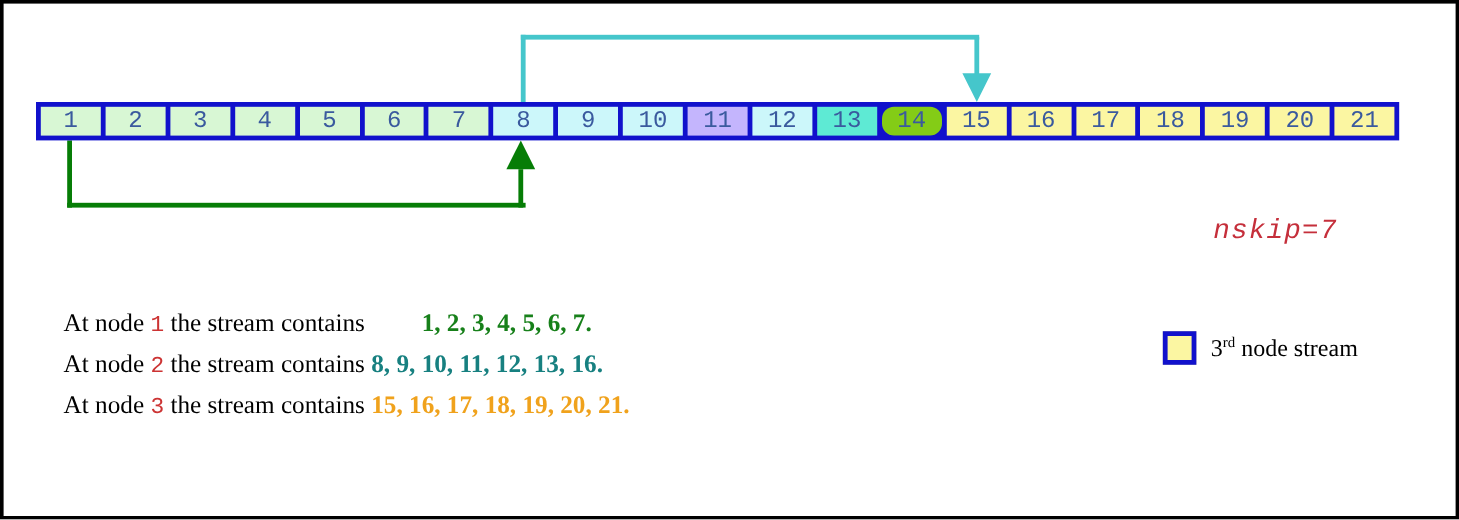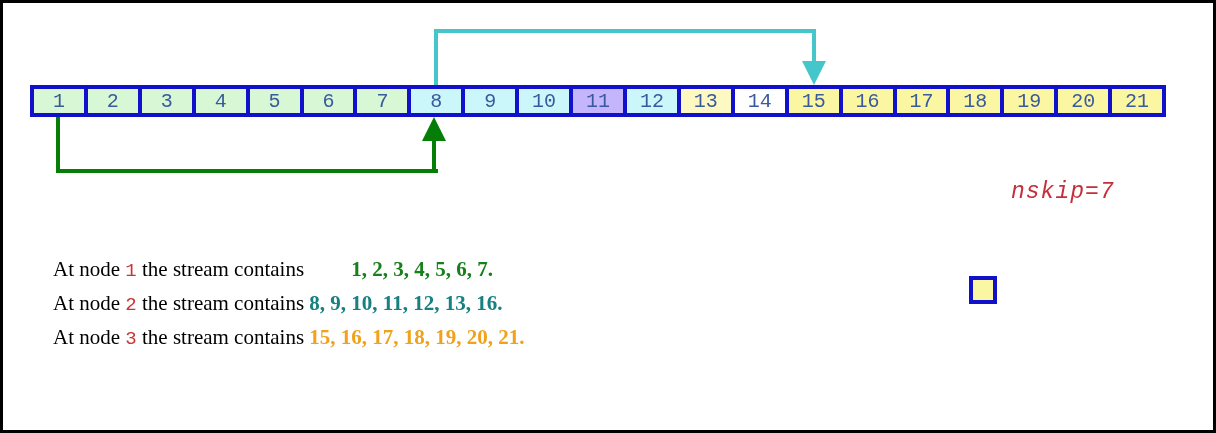--- a/index.html
+++ b/index.html
@@ -86,22 +86,22 @@
     <div class="cell" style="background-color: rgb(216, 247, 212);">3</div>
     <div class="cell" style="background-color: rgb(216, 247, 212);">4</div>
     <div class="cell" style="background-color: rgb(216, 247, 212);">5</div>
     <div class="cell" style="background-color: rgb(216, 247, 212);">6</div>
     <div class="cell" style="background-color: rgb(216, 247, 212);">7</div>
     <div class="cell" style="background-color: rgb(204, 247, 250);">8</div>
     <div class="cell" style="background-color: rgb(204, 247, 250);">9</div>
     <div class="cell" style="background-color: rgb(204, 247, 250);">10</div>
     <div class="cell" style="background-color: #c4b5fd;">11</div>
     <div class="cell" style="background-color: rgb(204, 247, 250);">12</div>
-    <div class="cell" style="background-color: #fef9c3;">13</div>
-    <div class="cell" style="background-color: #ffffff;">14</div>
+    <div class="cell" style="background-color: #5eead4;">13</div>
+    <div class="cell" style="background-color: #84cc16; border-radius: 10px;">14</div>
     <div class="cell" style="background-color: rgb(251, 246, 162);">15</div>
     <div class="cell" style="background-color: rgb(251, 246, 162);">16</div>
     <div class="cell" style="background-color: rgb(251, 246, 162);">17</div>
     <div class="cell" style="background-color: rgb(251, 246, 162);">18</div>
     <div class="cell" style="background-color: rgb(251, 246, 162);">19</div>
     <div class="cell" style="background-color: rgb(251, 246, 162);">20</div>
     <div class="cell" style="background-color: rgb(251, 246, 162);">21</div>
   </div>
 
   <div class="nskip" style="color: rgb(197, 47, 59);">nskip=7</div>
@@ -114,16 +114,17 @@
       <span>At node </span><span class="node-num" style="color: rgb(204, 51, 51);">2</span><span> the stream contains </span><span class="nums nums-2" style="color: rgb(23, 128, 128);">8, 9, 10, 11, 12, 13, 16.</span>
     </div>
     <div>
       <span>At node </span><span class="node-num" style="color: rgb(204, 51, 51);">3</span><span> the stream contains </span><span class="nums nums-3" style="color: rgb(240, 162, 28); text-align: center;">15, 16, 17, 18, 19, 20, 21.</span>
     </div>
   </div>
 
   <div class="legend">
     <div class="legend-item">
       <div class="swatch" style="background-color: rgb(251, 246, 162);"></div>
+      <div class="legend-label"><span>3</span><sup>rd</sup><span> node stream</span></div>
     </div>
   </div>
 
 </div>
 
 </body></html>

